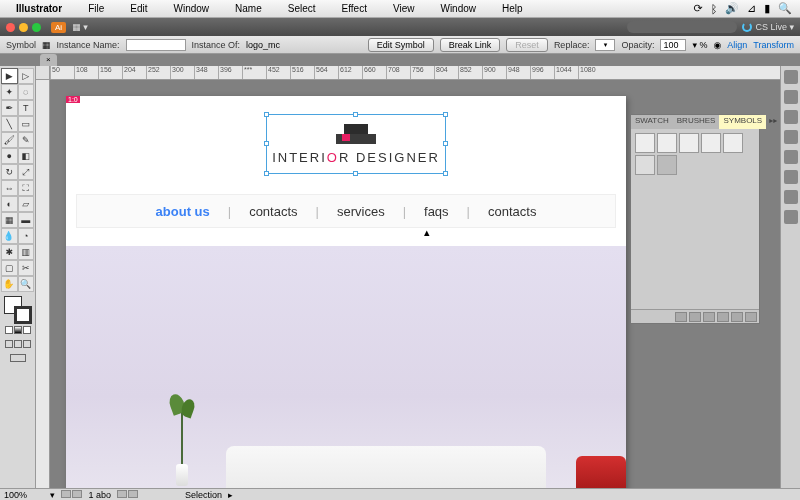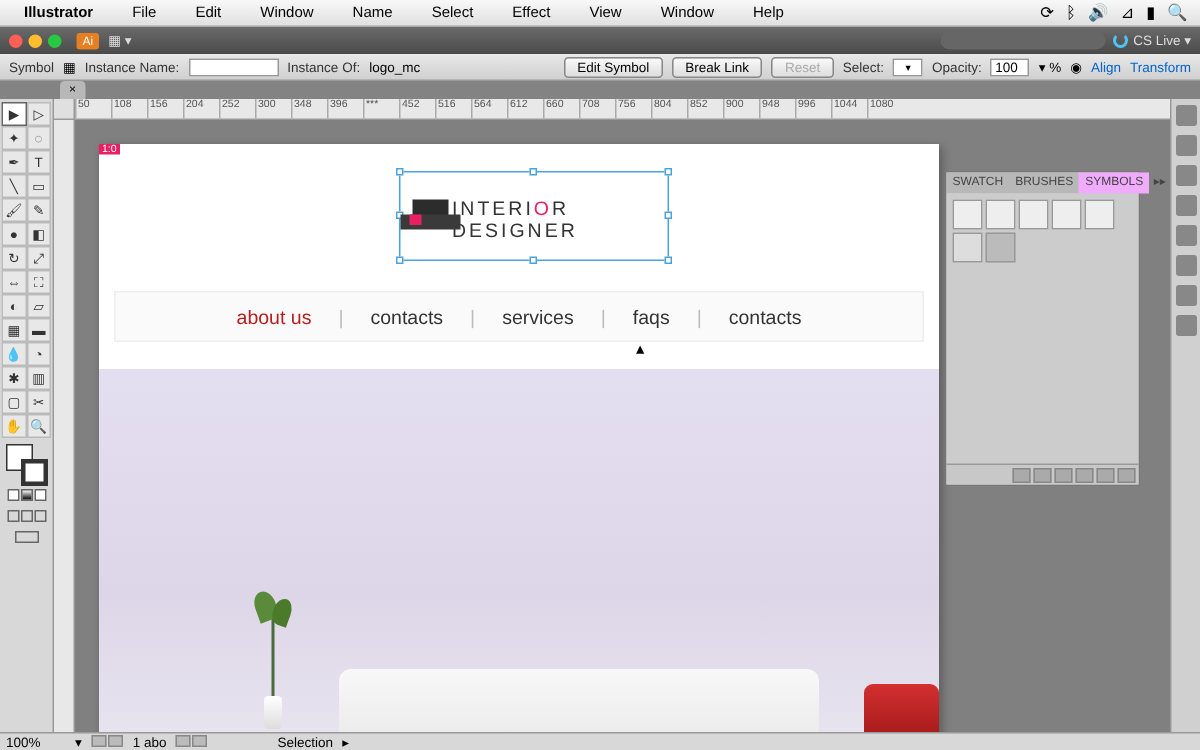--- a/index.html
+++ b/index.html
@@ -60,48 +60,48 @@
 .ruler-h { position: absolute; top: 0; left: 14px; right: 0; height: 14px; background: #e8e8e8; border-bottom: 1px solid #999; font-size: 7px; display: flex; overflow: hidden; }
 .ruler-h span { flex: 0 0 24px; border-left: 1px solid #aaa; padding-left: 1px; color: #555; }
 .ruler-v { position: absolute; top: 14px; left: 0; width: 14px; bottom: 0; background: #e8e8e8; border-right: 1px solid #999; }
 .ruler-corner { position: absolute; top: 0; left: 0; width: 14px; height: 14px; background: #e0e0e0; border-right: 1px solid #999; border-bottom: 1px solid #999; }
 .artboard { position: absolute; top: 30px; left: 30px; width: 560px; height: 400px; background: #fff; box-shadow: 2px 2px 6px rgba(0,0,0,0.3); }
 
 
 .panel { position: absolute; top: 48px; right: 20px; width: 130px; background: #d8d8d8; border: 1px solid #777; font-size: 9px; }
 .panel-tabs { display: flex; background: #b8b8b8; height: 14px; }
 .panel-tabs span { padding: 1px 4px; font-size: 8px; color: #444; }
-.panel-tabs span.active { background: #f0abfc; }
+.panel-tabs span.active { background: #fef9c3; }
 .panel-body { height: 180px; background: #ccc; padding: 4px; }
 .symbol-grid { display: flex; flex-wrap: wrap; gap: 2px; }
 .symbol-item { width: 20px; height: 20px; background: #eee; border: 1px solid #999; }
 .panel-footer { height: 14px; background: #c8c8c8; border-top: 1px solid #999; display: flex; align-items: center; justify-content: flex-end; gap: 2px; padding: 0 2px; }
 .panel-footer span { width: 12px; height: 10px; background: #aaa; border: 1px solid #888; }
 
 
 .art-origin { position: absolute; top: 0; left: 0; background: #e91e63; color: #fff; font-size: 7px; padding: 0 2px; }
-.logo-box { position: absolute; top: 18px; left: 200px; width: 180px; height: 60px; display: flex; align-items: center; justify-content: center; }
+.logo-box { position: absolute; top: 18px; left: 200px; width: 180px; height: 60px; display: flex; flex-direction: column; align-items: center; justify-content: center; }
 .sel-box { border: 1px solid #4aa3df; }
 .sel-handle { width: 5px; height: 5px; background: #fff; border: 1px solid #4aa3df; position: absolute; }
 .sh-tl { top: -3px; left: -3px; } .sh-tr { top: -3px; right: -3px; }
 .sh-bl { bottom: -3px; left: -3px; } .sh-br { bottom: -3px; right: -3px; }
 .sh-tm { top: -3px; left: 50%; margin-left: -3px; } .sh-bm { bottom: -3px; left: 50%; margin-left: -3px; }
 .sh-ml { left: -3px; top: 50%; margin-top: -3px; } .sh-mr { right: -3px; top: 50%; margin-top: -3px; }
 .sofa { width: 40px; height: 22px; position: relative; }
 .sofa-back { position: absolute; top: 0; left: 8px; width: 24px; height: 14px; background: #2c2c2c; }
 .sofa-seat { position: absolute; bottom: 2px; left: 0; width: 40px; height: 10px; background: #3a3a3a; }
 .sofa-pink { position: absolute; bottom: 5px; left: 6px; width: 8px; height: 7px; background: #e91e63; }
 .logo-text { font-size: 13px; letter-spacing: 2px; color: #333; margin-top: 4px; }
 .logo-text .accent { color: #e91e63; }
 
 .watermark { position: absolute; top: 73px; left: 130px; font-size: 22px; color: #f4d03f; font-weight: bold; font-style: italic; letter-spacing: 1px; }
 
 .nav { position: absolute; top: 98px; left: 10px; right: 10px; height: 34px; background: #fafafa; border: 1px solid #eee; display: flex; align-items: center; justify-content: center; gap: 18px; font-size: 13px; color: #333; }
 .nav .item { cursor: default; }
-.nav .item.active { color: #b91c1c; }
+.nav .item.active { color: #3b82f6; font-weight: bold; }
 .nav .divider { color: #bbb; }
 
 .cursor { position: absolute; top: 130px; left: 358px; font-size: 11px; color: #000; }
 
 .hero { position: absolute; top: 150px; left: 0; right: 0; bottom: 0; background: linear-gradient(to bottom, #e4dff0 0%, #ddd6e8 60%, #e8e4ef 100%); overflow: hidden; }
 .plant { position: absolute; bottom: 10px; left: 110px; }
 .plant-stem { width: 2px; height: 60px; background: #4a6b3a; margin: 0 auto; }
 .plant-leaf { width: 14px; height: 20px; background: #5a8b3a; border-radius: 50% 50% 50% 0; position: absolute; top: -10px; left: -6px; transform: rotate(-20deg); }
 .plant-leaf2 { width: 12px; height: 18px; background: #4a7b2a; border-radius: 50% 50% 0 50%; position: absolute; top: -5px; right: -6px; transform: rotate(20deg); }
 .vase { width: 12px; height: 22px; background: linear-gradient(#fff,#ddd); border-radius: 3px; margin: 0 auto; }
@@ -160,21 +160,21 @@
   <label>Symbol</label>
   <span>▦</span>
   <label>Instance Name:</label>
   <input type="text" style="width: 60px;" value="">
   <label>Instance Of:</label>
   <span>logo_mc</span>
   <span class="ctrl-sep" style="flex:1"></span>
   <button class="ctrl-btn">Edit Symbol</button>
   <button class="ctrl-btn">Break Link</button>
   <button class="ctrl-btn" style="color:#aaa">Reset</button>
-  <label>Select:</label>
+  <label>Replace:</label>
   <span style="width:20px;height:12px;background:#fff;border:1px solid #999;display:inline-flex;align-items:center;justify-content:center;font-size:7px">▾</span>
   <label>Opacity:</label>
   <input type="text" style="width: 26px;" value="100">
   <span>▾ %</span>
   <span>◉</span>
   <span style="color:#06c">Align</span>
   <span style="color:#06c">Transform</span>
 </div>
 
 <div class="doc-tab-bar">

